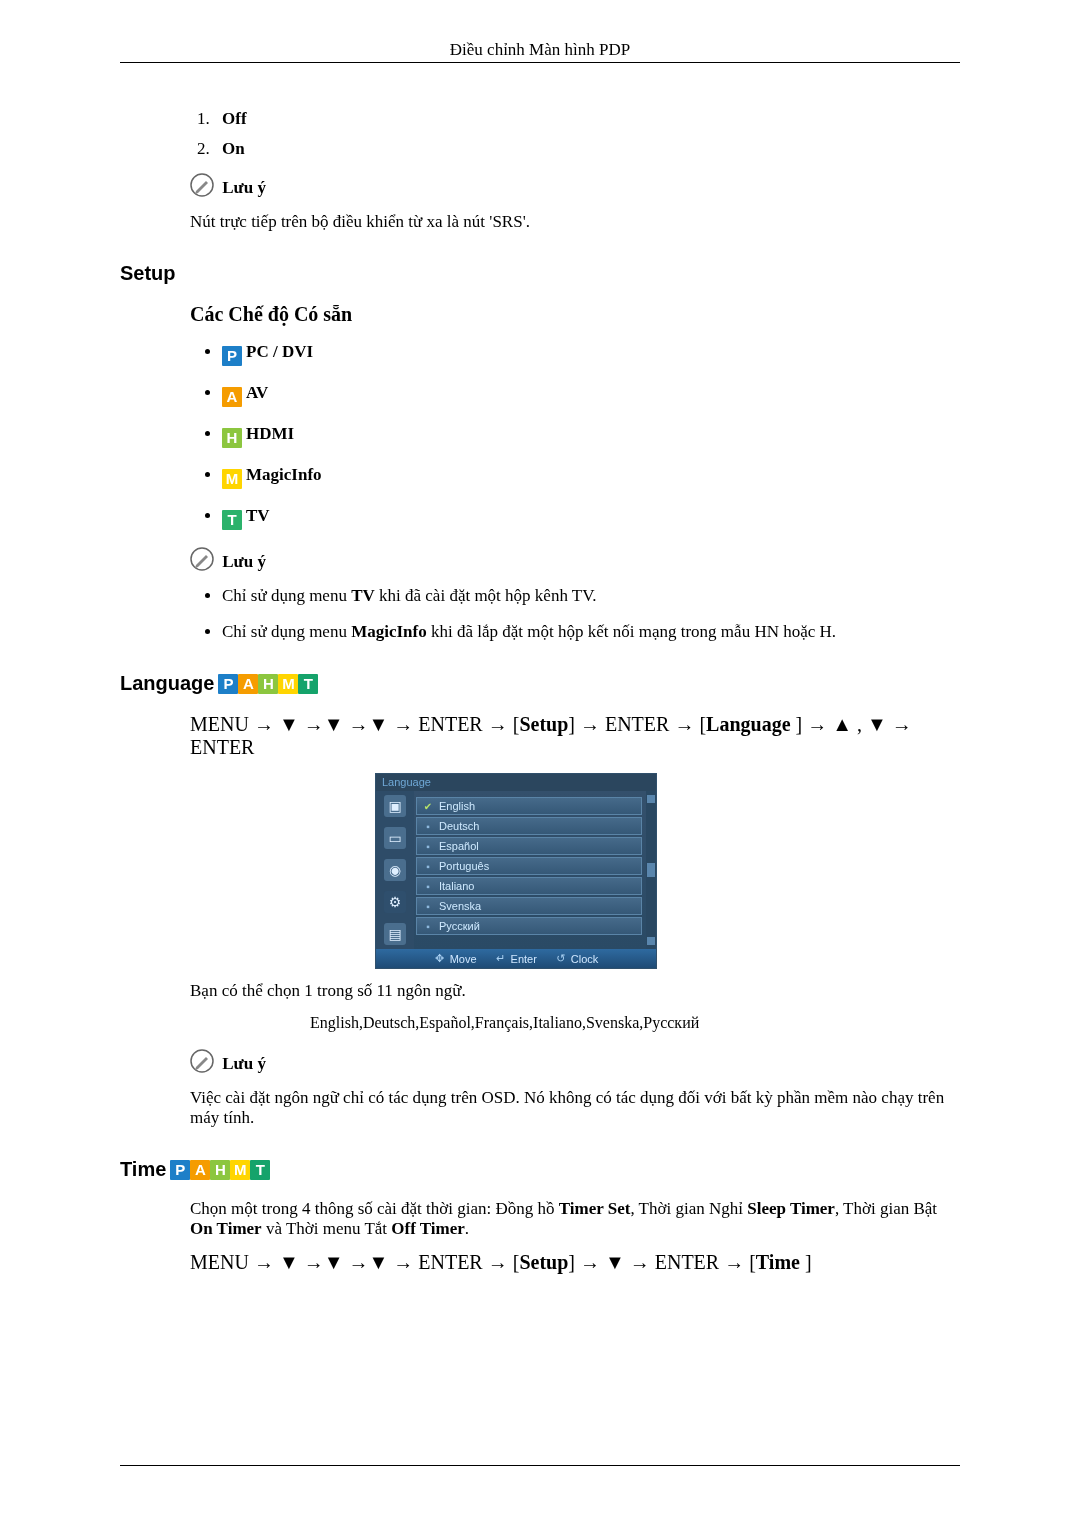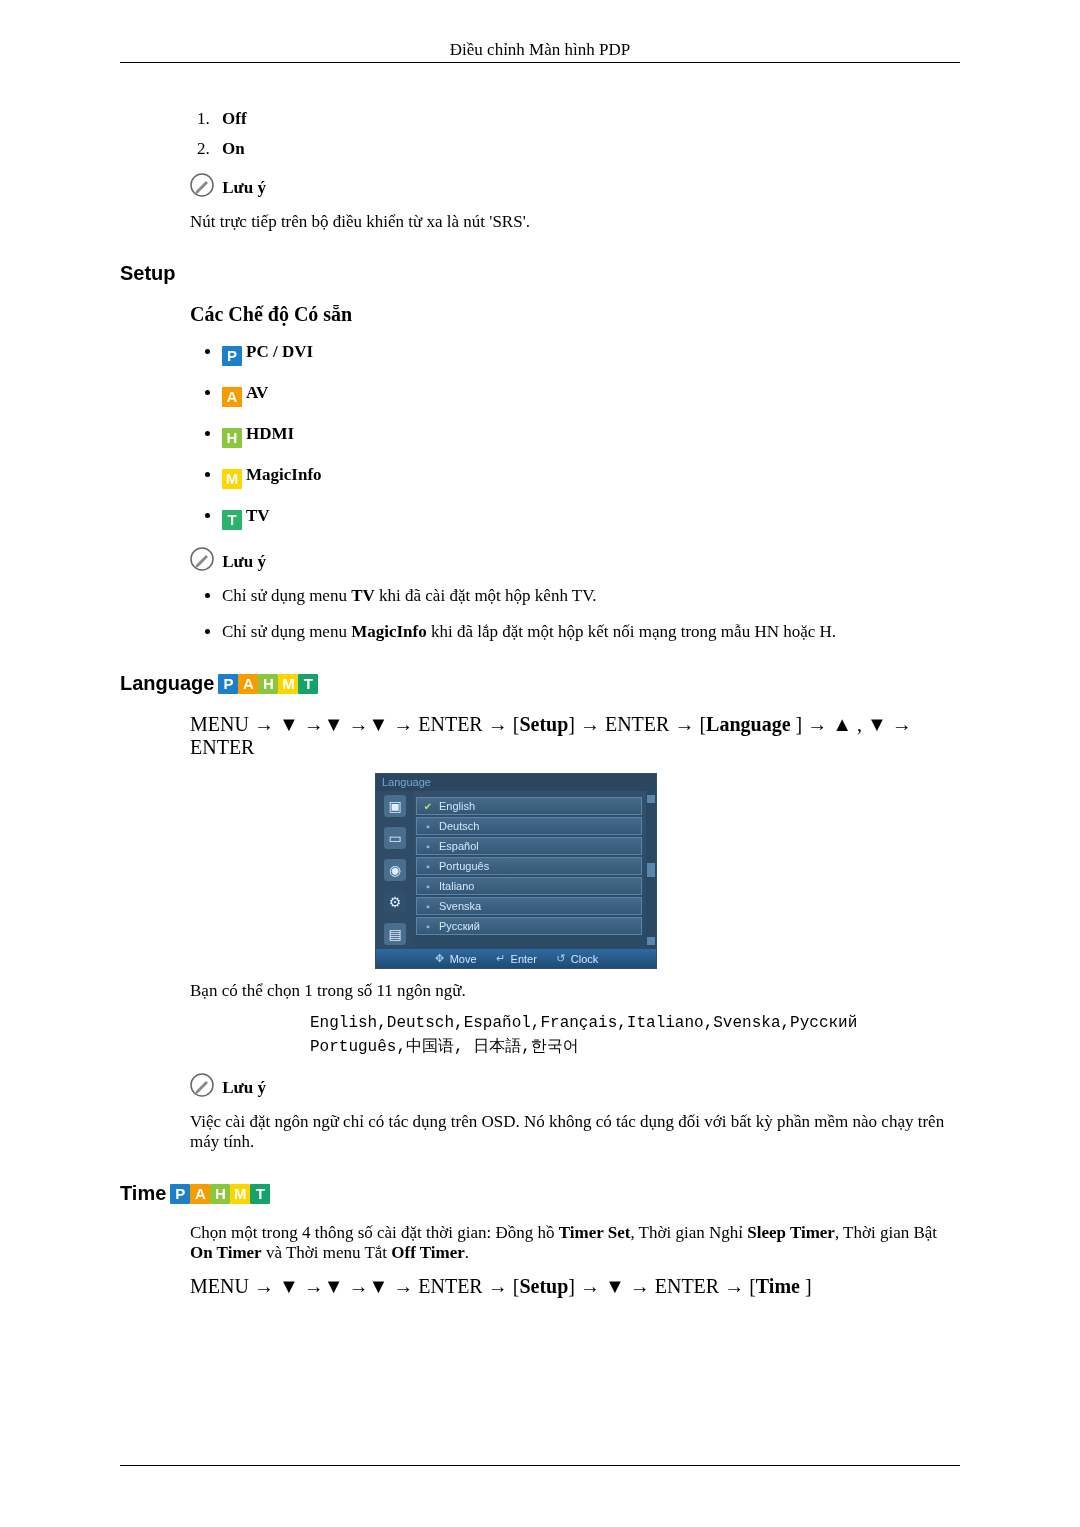--- a/index.html
+++ b/index.html
@@ -114,21 +114,21 @@
   .badge-m::after { content: ""; } 
   .badge-m { background: #ffd500; }
   .badge-t { background: #2bb26b; }
   .badge-t1 { background: #15a36b; }
   .badge-m1 { background: #ffd500; color: #fff; }
   .nav-path {
     font-size: 20px;
     margin: 12px 0 14px 0;
   }
   .langlist {
-    font-family: Liberation Mono, monospace;
+    font-family: Liberation Serif, serif;
     font-size: 16px;
     margin: 10px 0 10px 120px;
     line-height: 1.5;
   }
   
   .osd {
     width: 280px;
     margin: 0 0 12px 185px;
     font-family: Arial, Helvetica, sans-serif;
     font-size: 11px;
@@ -334,21 +334,20 @@
         <span class="fbtn">
             <span class="fgly">↺</span>
             <span>Clock</span>
           </span>
       </div>
     </div>
 
     <div class="para">Bạn có thể chọn 1 trong số 11 ngôn ngữ.</div>
     <div class="langlist">
       <div>English,Deutsch,Español,Français,Italiano,Svenska,Русский</div>
-      <div>Português,中国语, 日本語,한국어</div>
     </div>
 
     <div class="note-heading">
       <svg class="icon-note" width="24" height="24" viewBox="0 0 24 24">
         <circle cx="12" cy="12" r="11" fill="none" stroke="#666" stroke-width="1.5"></circle>
         <path d="M6 18 L16 8 L18 10 L8 20 L5 21 L6 18 Z" fill="#888"></path>
       </svg>
       <span>Lưu ý</span>
     </div>
     <div class="para">Việc cài đặt ngôn ngữ chỉ có tác dụng trên OSD. Nó không có tác dụng đối với bất kỳ phần mềm nào chạy trên máy tính.</div>

